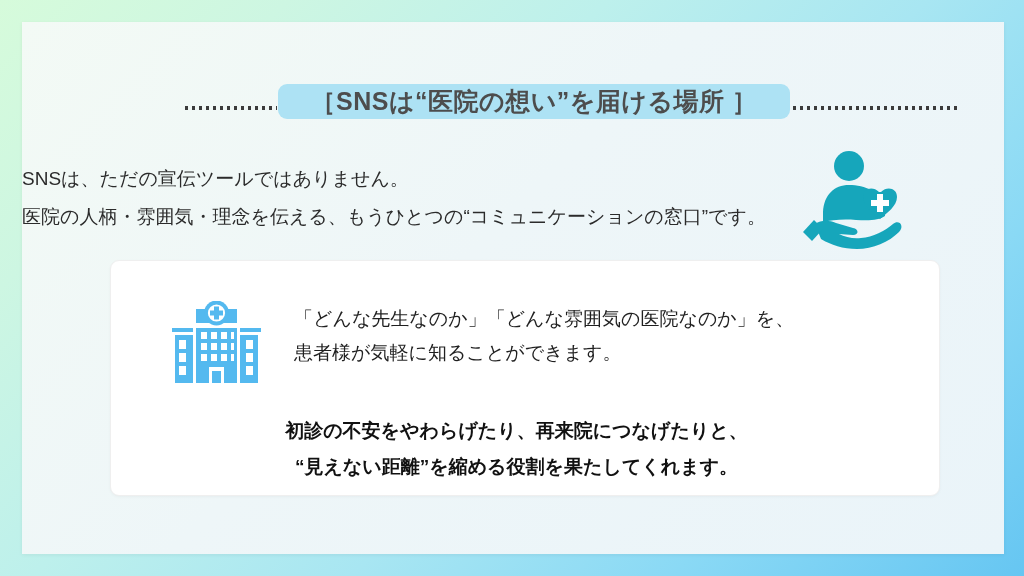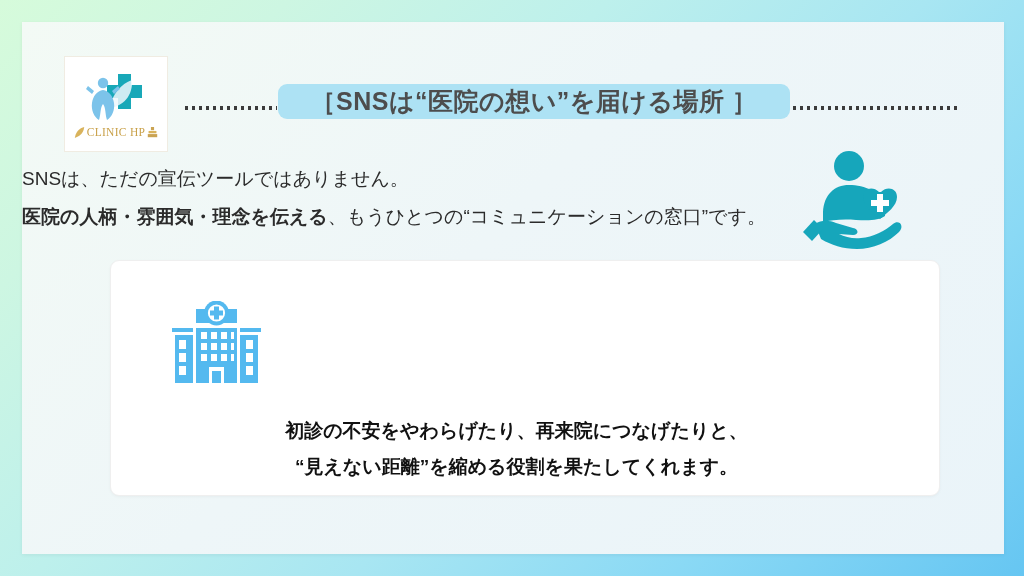--- a/index.html
+++ b/index.html
@@ -121,21 +121,21 @@
     line-height: 30px;
     font-weight: normal;
     white-space: nowrap;
   }
   .lead-line2 {
     font-size: 19px;
     line-height: 30px;
     white-space: nowrap;
     margin-top: 8px;
   }
-  .lead-line2 .b { font-weight: bold; }
+  .lead-line2 .b { font-weight: normal; }
 
   
   .card {
     position: absolute;
     left: 88px;
     top: 238px;
     width: 830px;
     height: 236px;
     background: #ffffff;
     border: 1px solid #efefef;
@@ -186,48 +186,20 @@
     width: 106px;
     height: 100px;
   }
 </style>
 </head>
 <body>
 
 <div class="slide">
   <div class="inner">
 
-    <div class="logo-box">
-      <div class="logo-mark">
-        <svg viewBox="0 0 62 54" width="62" height="54" aria-hidden="true">
-
-          <path d="M33 4 h13 v11 h11 v13 h-11 v11 h-13 v-11 h-11 v-13 h11 z" fill="#18a8b8"></path>
-
-          <path d="M47 10 C36 14 27 24 25 38 C38 36 48 26 47 10 z" fill="#eef7fb" opacity="0.85"></path>
-
-          <circle cx="18" cy="13" r="5.2" fill="#7cc3ea"></circle>
-          <path d="M18 20 C12 21 8 26 7 33 C6 40 9 47 14 50
-                   C16 44 15 38 18 34 C21 38 20 44 22 50
-                   C27 47 30 40 29 33 C28 26 24 21 18 20 z" fill="#7cc3ea"></path>
-          <path d="M7 24 L1 19 L3 16 L9 21 z" fill="#7cc3ea"></path>
-          <path d="M29 24 L35 19 L33 16 L27 21 z" fill="#7cc3ea"></path>
-        </svg>
-      </div>
-      <div class="logo-text">
-        <svg class="logo-quill" viewBox="0 0 14 16" width="11" height="13" aria-hidden="true">
-          <path d="M13 1 C8 2 4 6 2 11 L1 15 L5 13 C10 11 12.5 6 13 1 z" fill="#d9b35c"></path>
-        </svg>
-        <span>CLINIC HP</span>
-        <svg class="logo-seal" viewBox="0 0 14 16" width="11" height="13" aria-hidden="true">
-          <path d="M5 1 h4 v4 h-4 z" fill="#caa352"></path>
-          <path d="M2 6 h10 v3 h-10 z" fill="#d9b35c"></path>
-          <path d="M1 10 h12 v4 h-12 z" fill="#caa352"></path>
-        </svg>
-      </div>
-    </div>
 
     <div class="dots dots-left"></div>
     <div class="dots dots-right"></div>
 
     <div class="title-banner">
       <span class="title-text">［SNSは“医院の想い”を届ける場所 ］</span>
     </div>
 
     <div class="lead">
       <div class="lead-line1">SNSは、ただの宣伝ツールではありません。</div>
@@ -270,20 +242,24 @@
           <rect x="10" y="52" width="7" height="9" fill="#ffffff"></rect>
           <rect x="10" y="65" width="7" height="9" fill="#ffffff"></rect>
 
           <rect x="71" y="27" width="21" height="4" fill="#54b9ef"></rect>
           <rect x="71" y="34" width="18" height="48" fill="#54b9ef"></rect>
           <rect x="77" y="39" width="7" height="9" fill="#ffffff"></rect>
           <rect x="77" y="52" width="7" height="9" fill="#ffffff"></rect>
           <rect x="77" y="65" width="7" height="9" fill="#ffffff"></rect>
         </svg>
 
+        <div class="card-para">
+          <div>「どんな先生なのか」「どんな雰囲気の医院なのか」を、</div>
+          <div>患者様が気軽に知ることができます。</div>
+        </div>
       </div>
 
       <div class="card-emph">
         <div>初診の不安をやわらげたり、再来院につなげたりと、</div>
         <div>“見えない距離”を縮める役割を果たしてくれます。</div>
       </div>
     </div>
 
     <svg class="care-icon" viewBox="0 0 106 100" aria-hidden="true">
 

